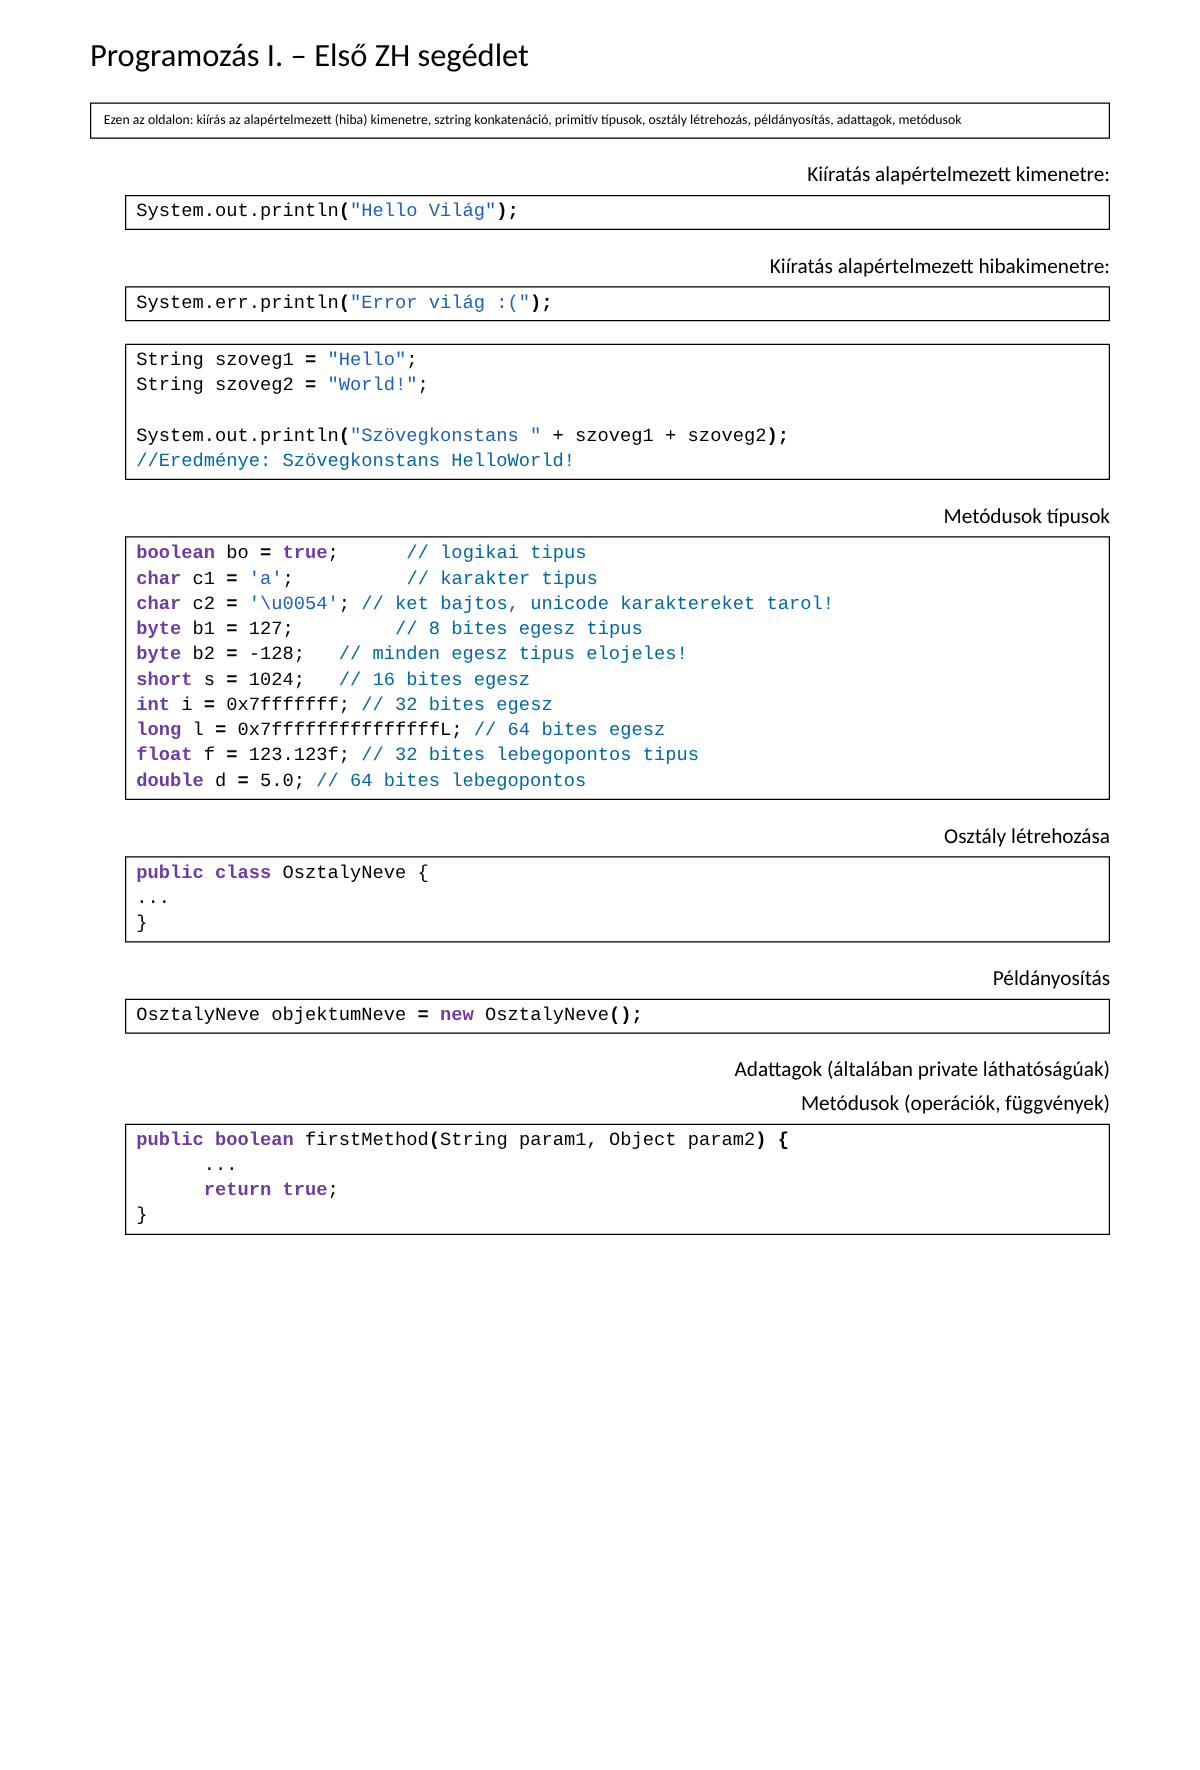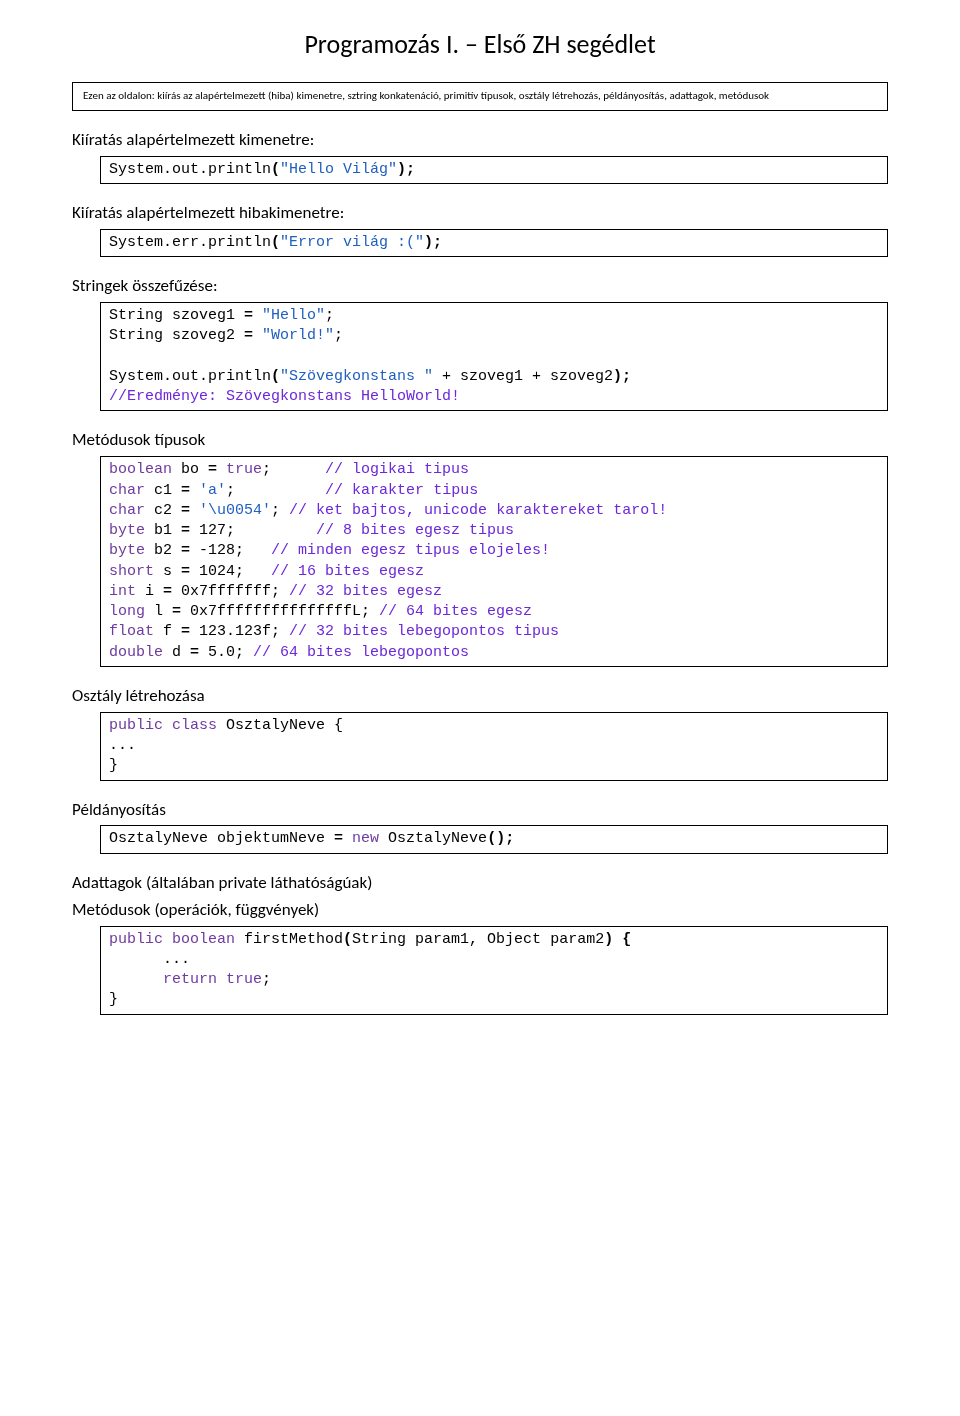--- a/index.html
+++ b/index.html
@@ -7,69 +7,69 @@
     padding: 0;
     background: #fff;
     font-family: Calibri, "Segoe UI", Arial, sans-serif;
     color: #000;
     width: 960px;
   }
   .page {
     padding: 28px 72px 40px 72px;
   }
   h1.title {
-    text-align: center;
+    text-align: left;
     font-size: 26px;
     font-weight: 400;
     margin: 0 0 22px 0;
   }
   .box {
     border: 1px solid #000;
     padding: 6px 10px;
     margin: 0 0 18px 0;
     font-size: 11px;
     line-height: 1.35;
   }
   .section-label {
     font-size: 17px;
     margin: 0 0 4px 0;
     line-height: 1.35;
+    text-align: right;
   }
   .codebox {
     border: 1px solid #000;
     padding: 3px 8px;
     margin: 0 0 18px 28px;
     font-family: "Courier New", Courier, monospace;
     font-size: 15px;
     line-height: 1.35;
     white-space: pre;
   }
-  .kw { color: #6f3b9f; font-weight: normal; }
+  .kw { color: #6f3b9f; font-weight: bold; }
   .str { color: #1f5fbf; }
-  .com { color: #6d28d9; }
+  .com { color: #0369a1; }
   .punct-bold { font-weight: bold; }
 </style>
 </head>
 <body>
 
 <div class="page">
 
   <h1 class="title">Programozás I. – Első ZH segédlet</h1>
 
   <div class="box">
     <span>Ezen az oldalon: kiírás az alapértelmezett (hiba) kimenetre, sztring konkatenáció, primitív típusok, osztály létrehozás, példányosítás, adattagok, metódusok</span>
   </div>
 
   <div class="section-label">Kiíratás alapértelmezett kimenetre:</div>
   <div class="codebox"><span>System.out.println</span><span class="punct-bold">(</span><span class="str">"Hello Világ"</span><span class="punct-bold">);</span></div>
 
   <div class="section-label">Kiíratás alapértelmezett hibakimenetre:</div>
   <div class="codebox"><span>System.err.println</span><span class="punct-bold">(</span><span class="str">"Error világ :("</span><span class="punct-bold">);</span></div>
 
-  <div class="section-label">Stringek összefűzése:</div>
   <div class="codebox"><span>String szoveg1 </span><span class="punct-bold">=</span><span> </span><span class="str">"Hello"</span><span>;</span>
 <span>String szoveg2 </span><span class="punct-bold">=</span><span> </span><span class="str">"World!"</span><span>;</span>
 
 <span>System.out.println</span><span class="punct-bold">(</span><span class="str">"Szövegkonstans "</span><span> + szoveg1 + szoveg2</span><span class="punct-bold">);</span>
 <span class="com">//Eredménye: Szövegkonstans HelloWorld!</span></div>
 
   <div class="section-label">Metódusok típusok</div>
   <div class="codebox"><span class="kw">boolean</span><span> bo </span><span class="punct-bold">=</span><span> </span><span class="kw">true</span><span>;      </span><span class="com">// logikai tipus</span>
 <span class="kw">char</span><span> c1 </span><span class="punct-bold">=</span><span> </span><span class="str">'a'</span><span>;          </span><span class="com">// karakter tipus</span>
 <span class="kw">char</span><span> c2 </span><span class="punct-bold">=</span><span> </span><span class="str">'\u0054'</span><span>; </span><span class="com">// ket bajtos, unicode karaktereket tarol!</span>

